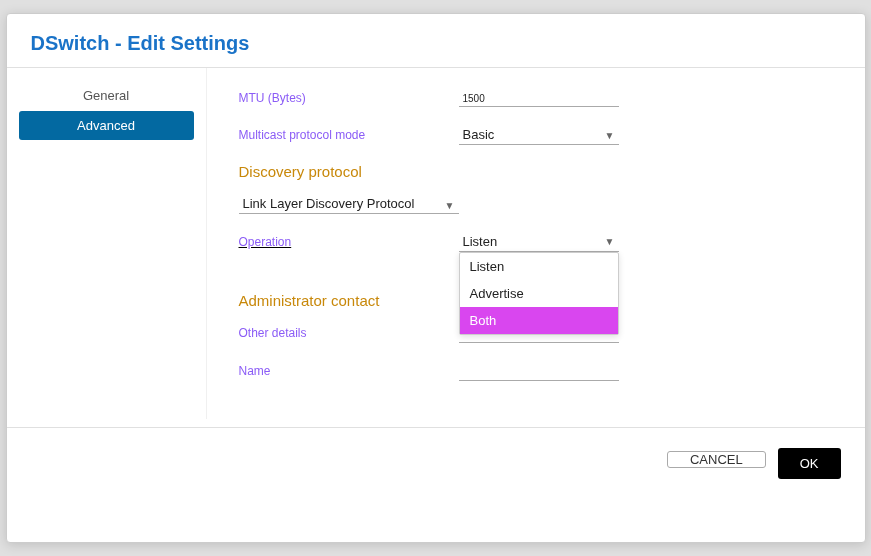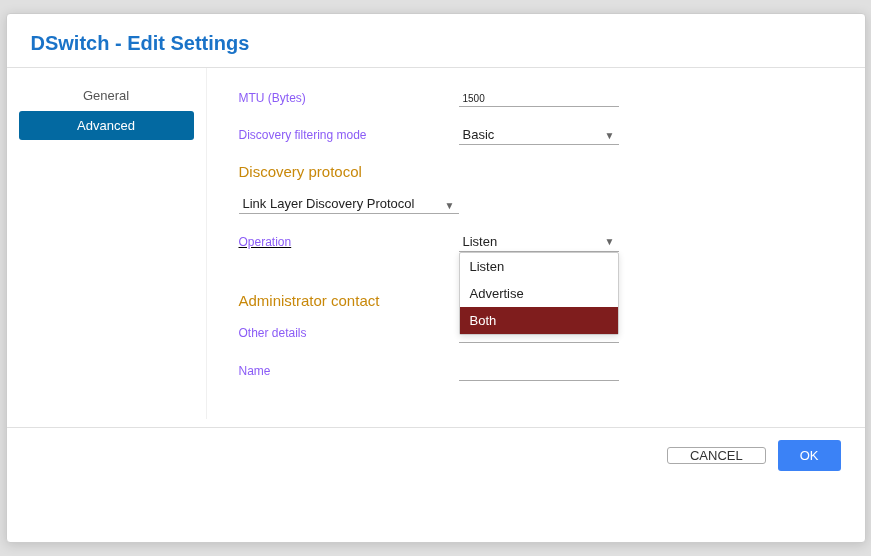--- a/index.html
+++ b/index.html
@@ -157,21 +157,21 @@
       z-index: 100;
       box-shadow: 0 2px 6px rgba(0,0,0,0.12);
     }
     .dropdown-option {
       padding: 6px 10px;
       font-size: 13px;
       color: #222;
       cursor: pointer;
     }
     .dropdown-option.selected {
-      background: #7f1d1d;
+      background: #d946ef;
       color: #fff;
     }
     .lldp-dropdown {
       display: flex;
       align-items: flex-end;
       border: none;
       border-bottom: 1px solid #aaa;
       padding: 2px 4px;
       font-size: 13px;
       color: #222;
@@ -197,27 +197,28 @@
       border: 1px solid #aaa;
       background: #fff;
       color: #333;
       font-size: 13px;
       padding: 0 22px;
       border-radius: 3px;
       cursor: pointer;
     }
     .btn-ok {
       border: none;
-      background: #3b82f6;
+      background: #000000;
       color: #fff;
       font-size: 13px;
       padding: 8px 22px;
       border-radius: 3px;
       cursor: pointer;
       font-weight: 500;
+      margin-top: 8px;
     }
     .name-input {
       border: none;
       border-bottom: 1px solid #aaa;
       outline: none;
       font-size: 13px;
       width: 160px;
       background: transparent;
       padding: 2px 4px;
     }
@@ -248,21 +249,21 @@
     <div class="main-content">
 
       <div class="form-row">
         <div class="form-label">MTU (Bytes)</div>
         <div class="form-value">
           <input class="text-input" type="text" value="1500" style="">
         </div>
       </div>
 
       <div class="form-row">
-        <div class="form-label">Discovery filtering mode</div>
+        <div class="form-label">Multicast protocol mode</div>
         <div class="form-value">
           <div class="select-wrapper">
             <select class="select-box">
               <option>Basic</option>
               <option>IGMP/MLD Snooping</option>
             </select>
             <span class="chevron">▼</span>
           </div>
         </div>
       </div>

